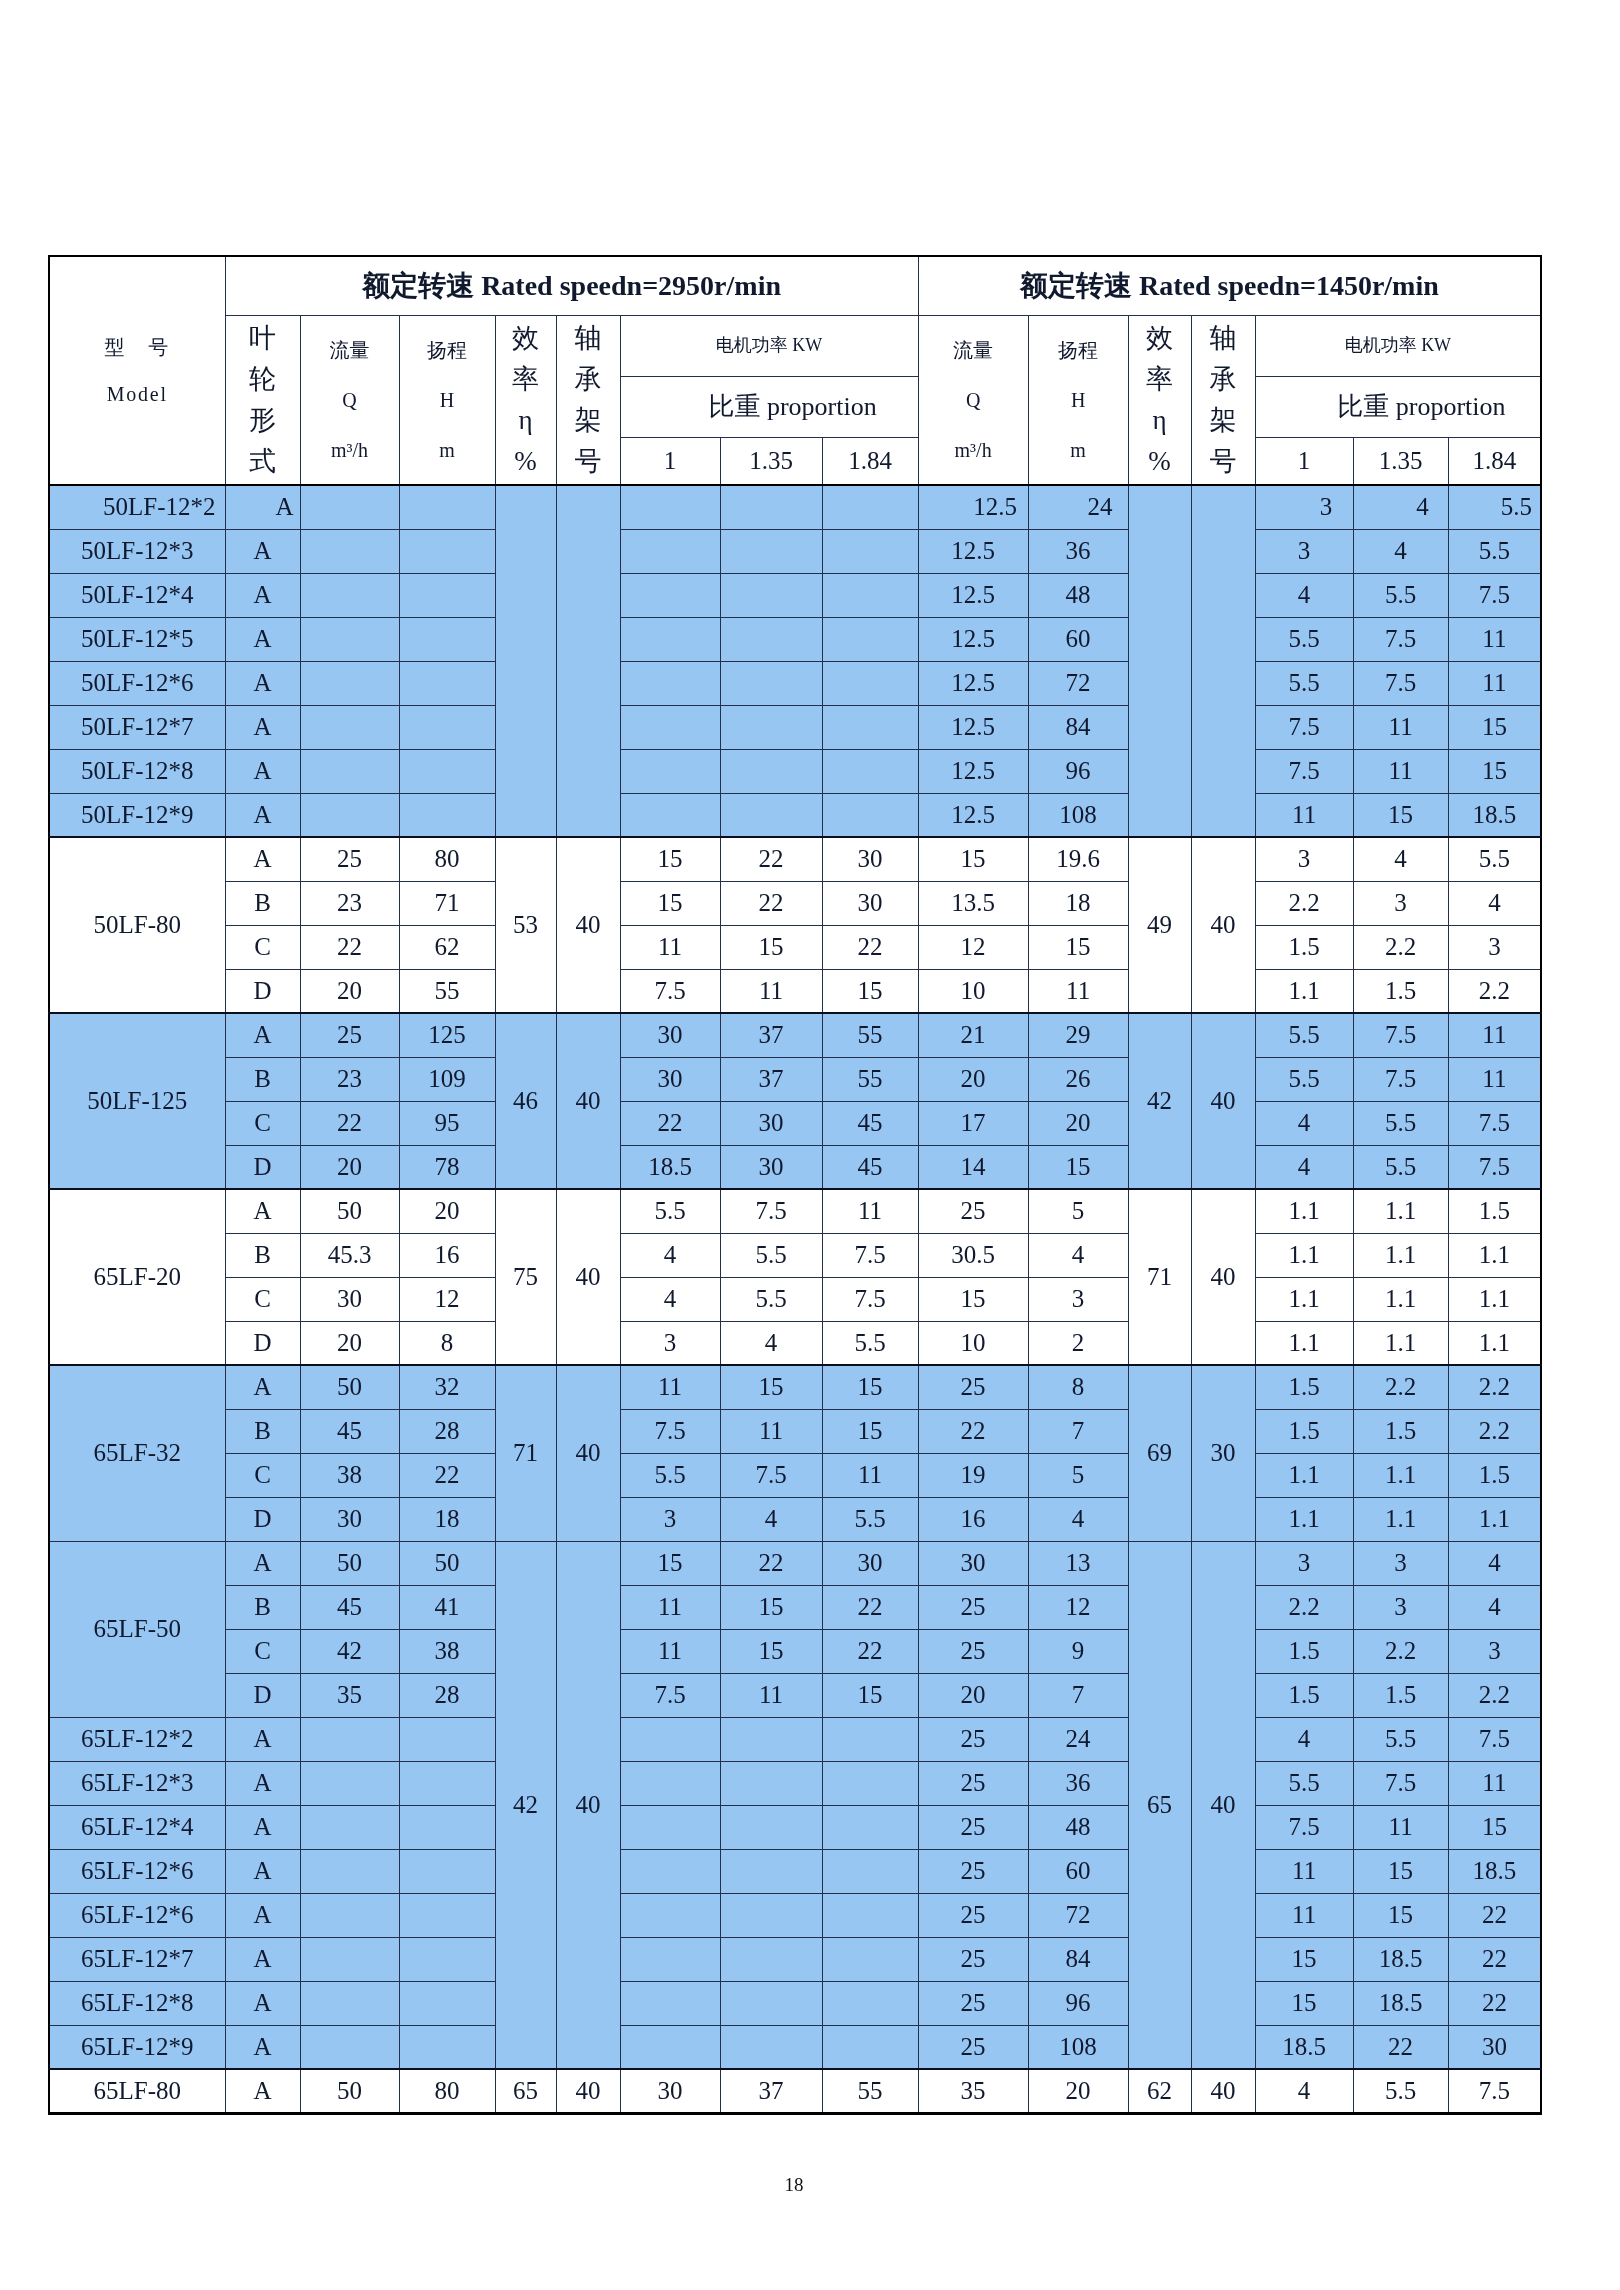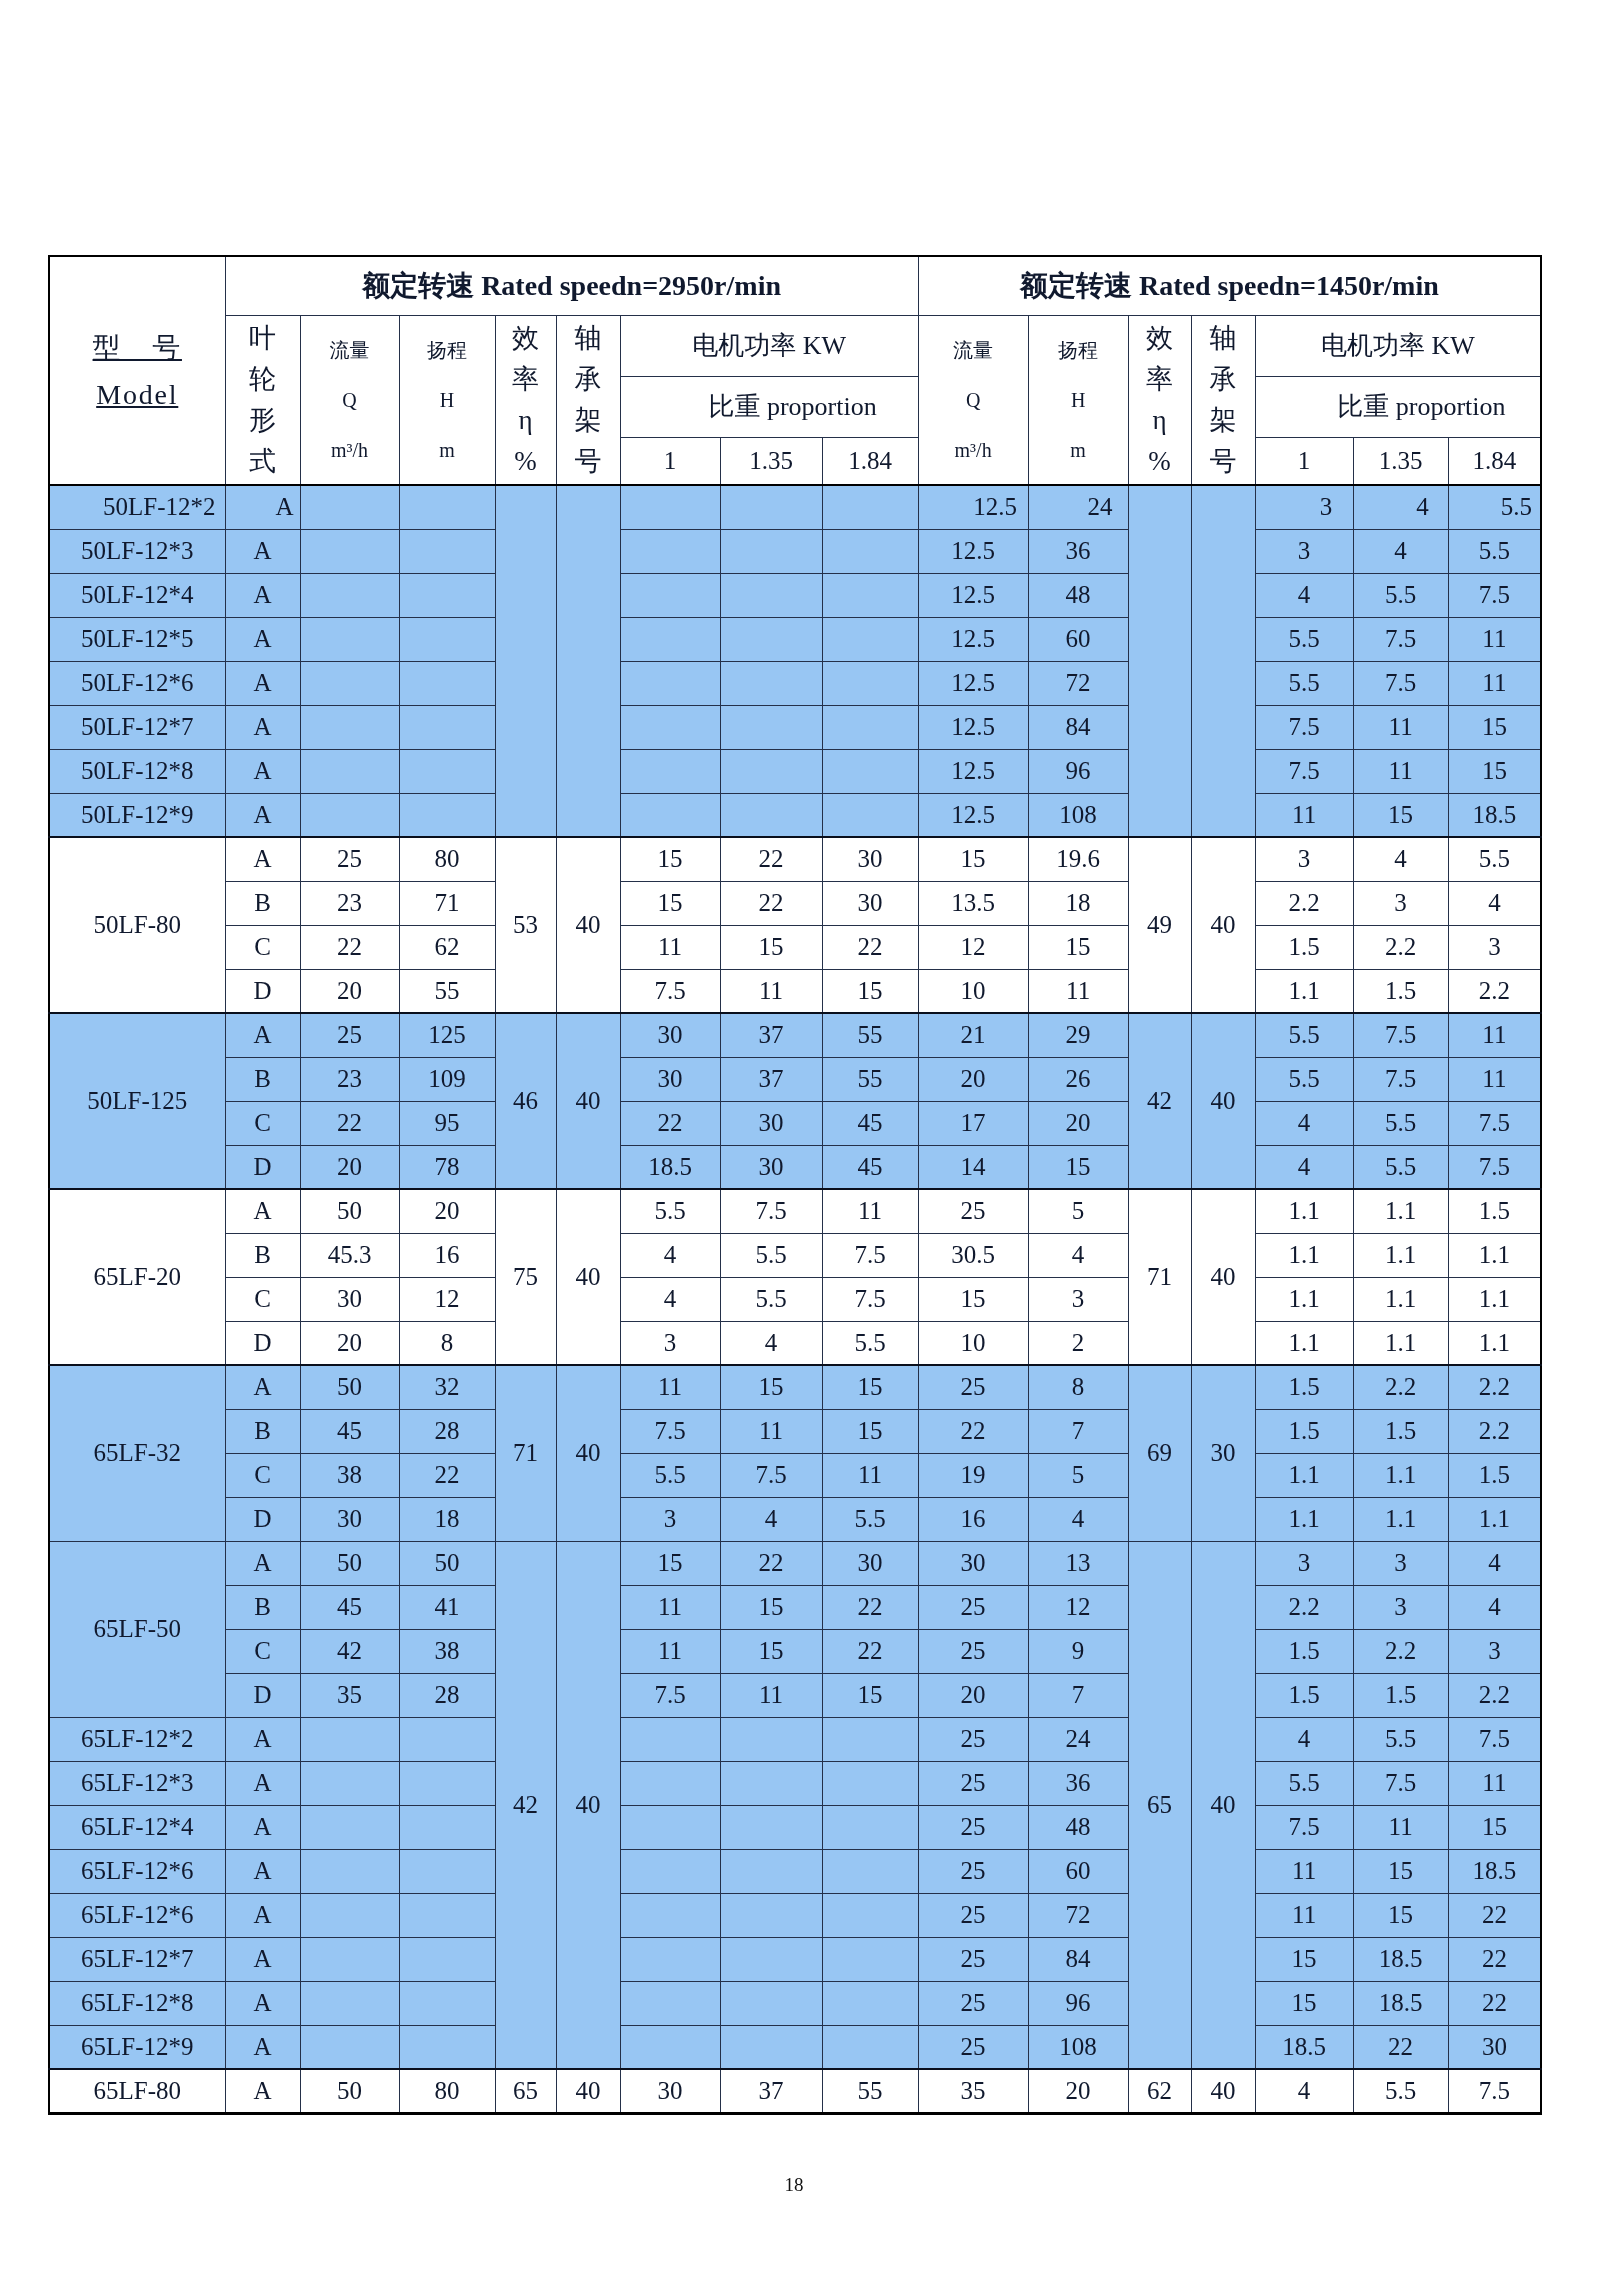--- a/index.html
+++ b/index.html
@@ -4,23 +4,23 @@
 <style>
   html,body{margin:0;padding:0;background:#ffffff;}
   .page{position:relative;width:1620px;height:2291px;background:#ffffff;overflow:hidden;
         font-family:"Liberation Serif","DejaVu Serif",serif;color:#10192e;}
   table.spec{position:absolute;left:48px;top:255px;width:1492px;border-collapse:collapse;
         table-layout:fixed;border:2.7px solid #000;}
   td{border:1.8px solid #243049;text-align:center;vertical-align:middle;padding:0;
      font-size:25px;overflow:hidden;white-space:pre-line;line-height:1.2;}
   
   tr.h1{height:59px;} tr.h2{height:61px;} tr.h3{height:61px;} tr.h4{height:48px;}
-  td.model-hdr{font-size:28px;line-height:47px;letter-spacing:1.8px;text-decoration:underline;}
+  td.model-hdr{font-size:20px;line-height:47px;letter-spacing:1.8px;}
   td.rated{font-weight:bold;font-size:28px;}
-  td.kw{font-size:26px;}
+  td.kw{font-size:18px;}
   td.prop{font-size:26px;padding-left:47px;}
   td.vstack4{font-size:27px;line-height:41px;}
   td.vstack3{font-size:20px;line-height:50px;}
   tr.h4 td{font-size:25px;}
   
   tbody tr{height:44px;}
   tbody tr:first-child td{border-top:2.7px solid #000;padding-left:44px;}
   tbody tr:last-child td{border-bottom:3.6px solid #000;}
   tr.thick td{border-top:2.7px solid #0a0f1c;}
   tr.shade td{background:#98c6f3;}

